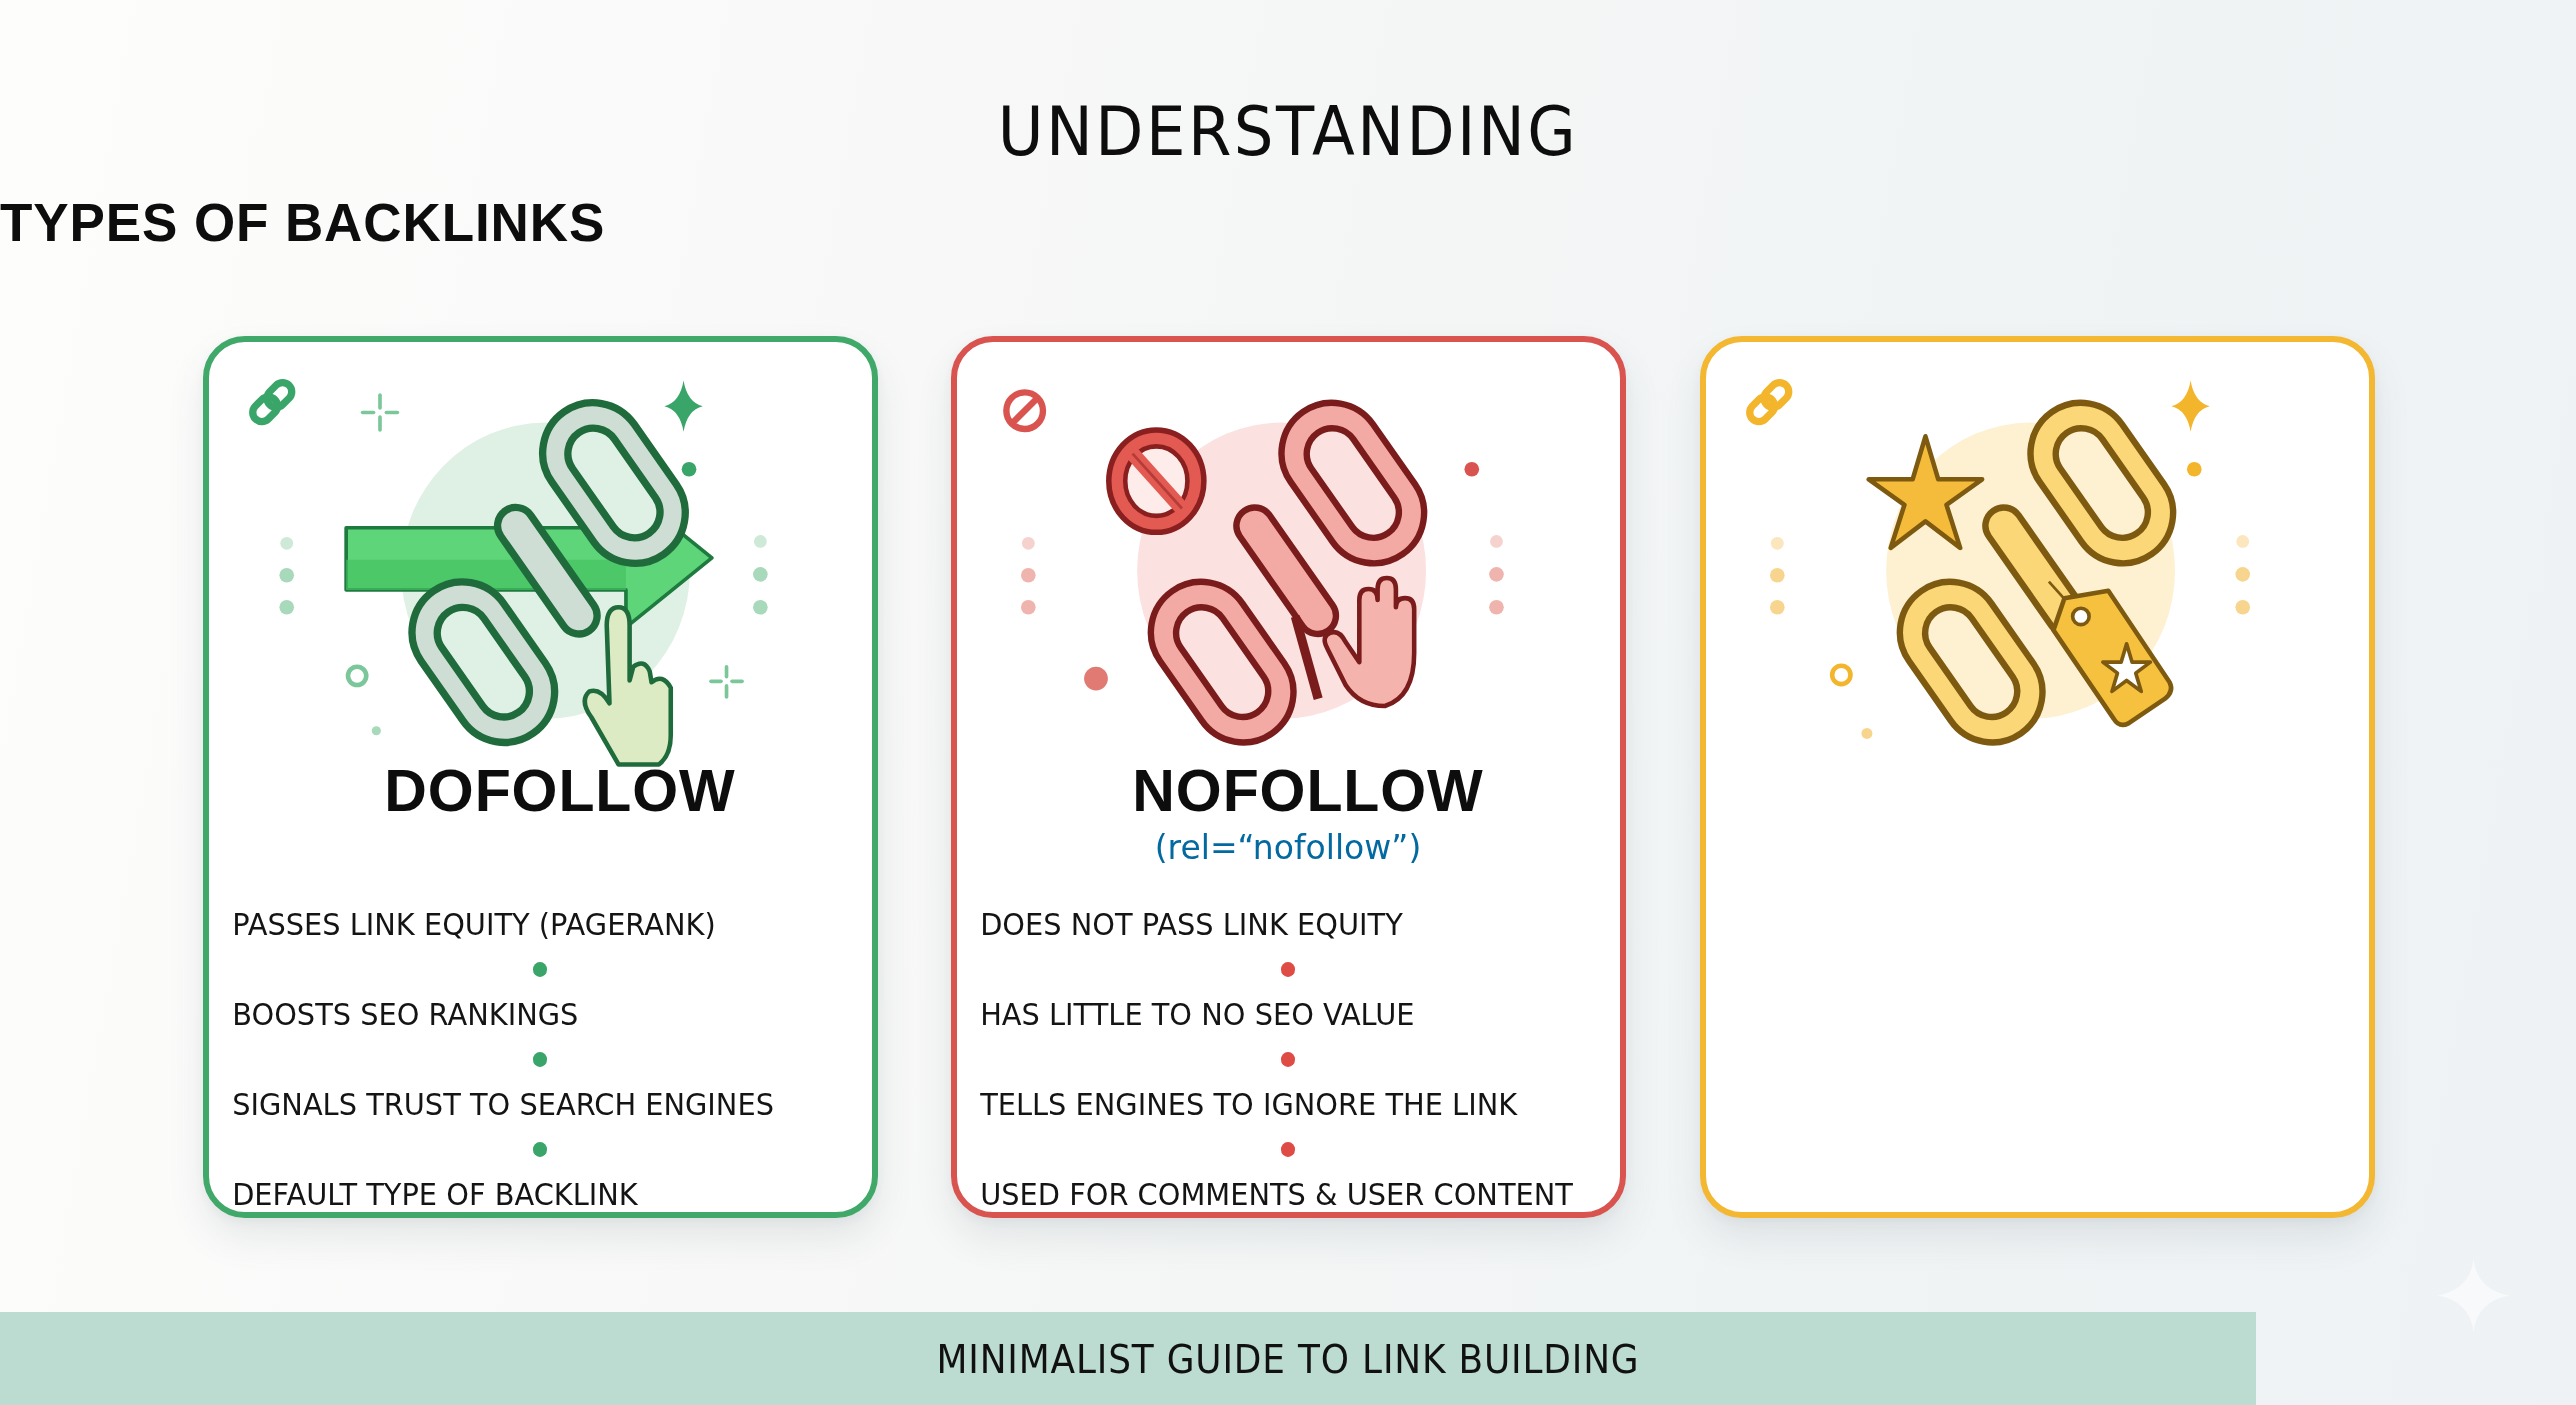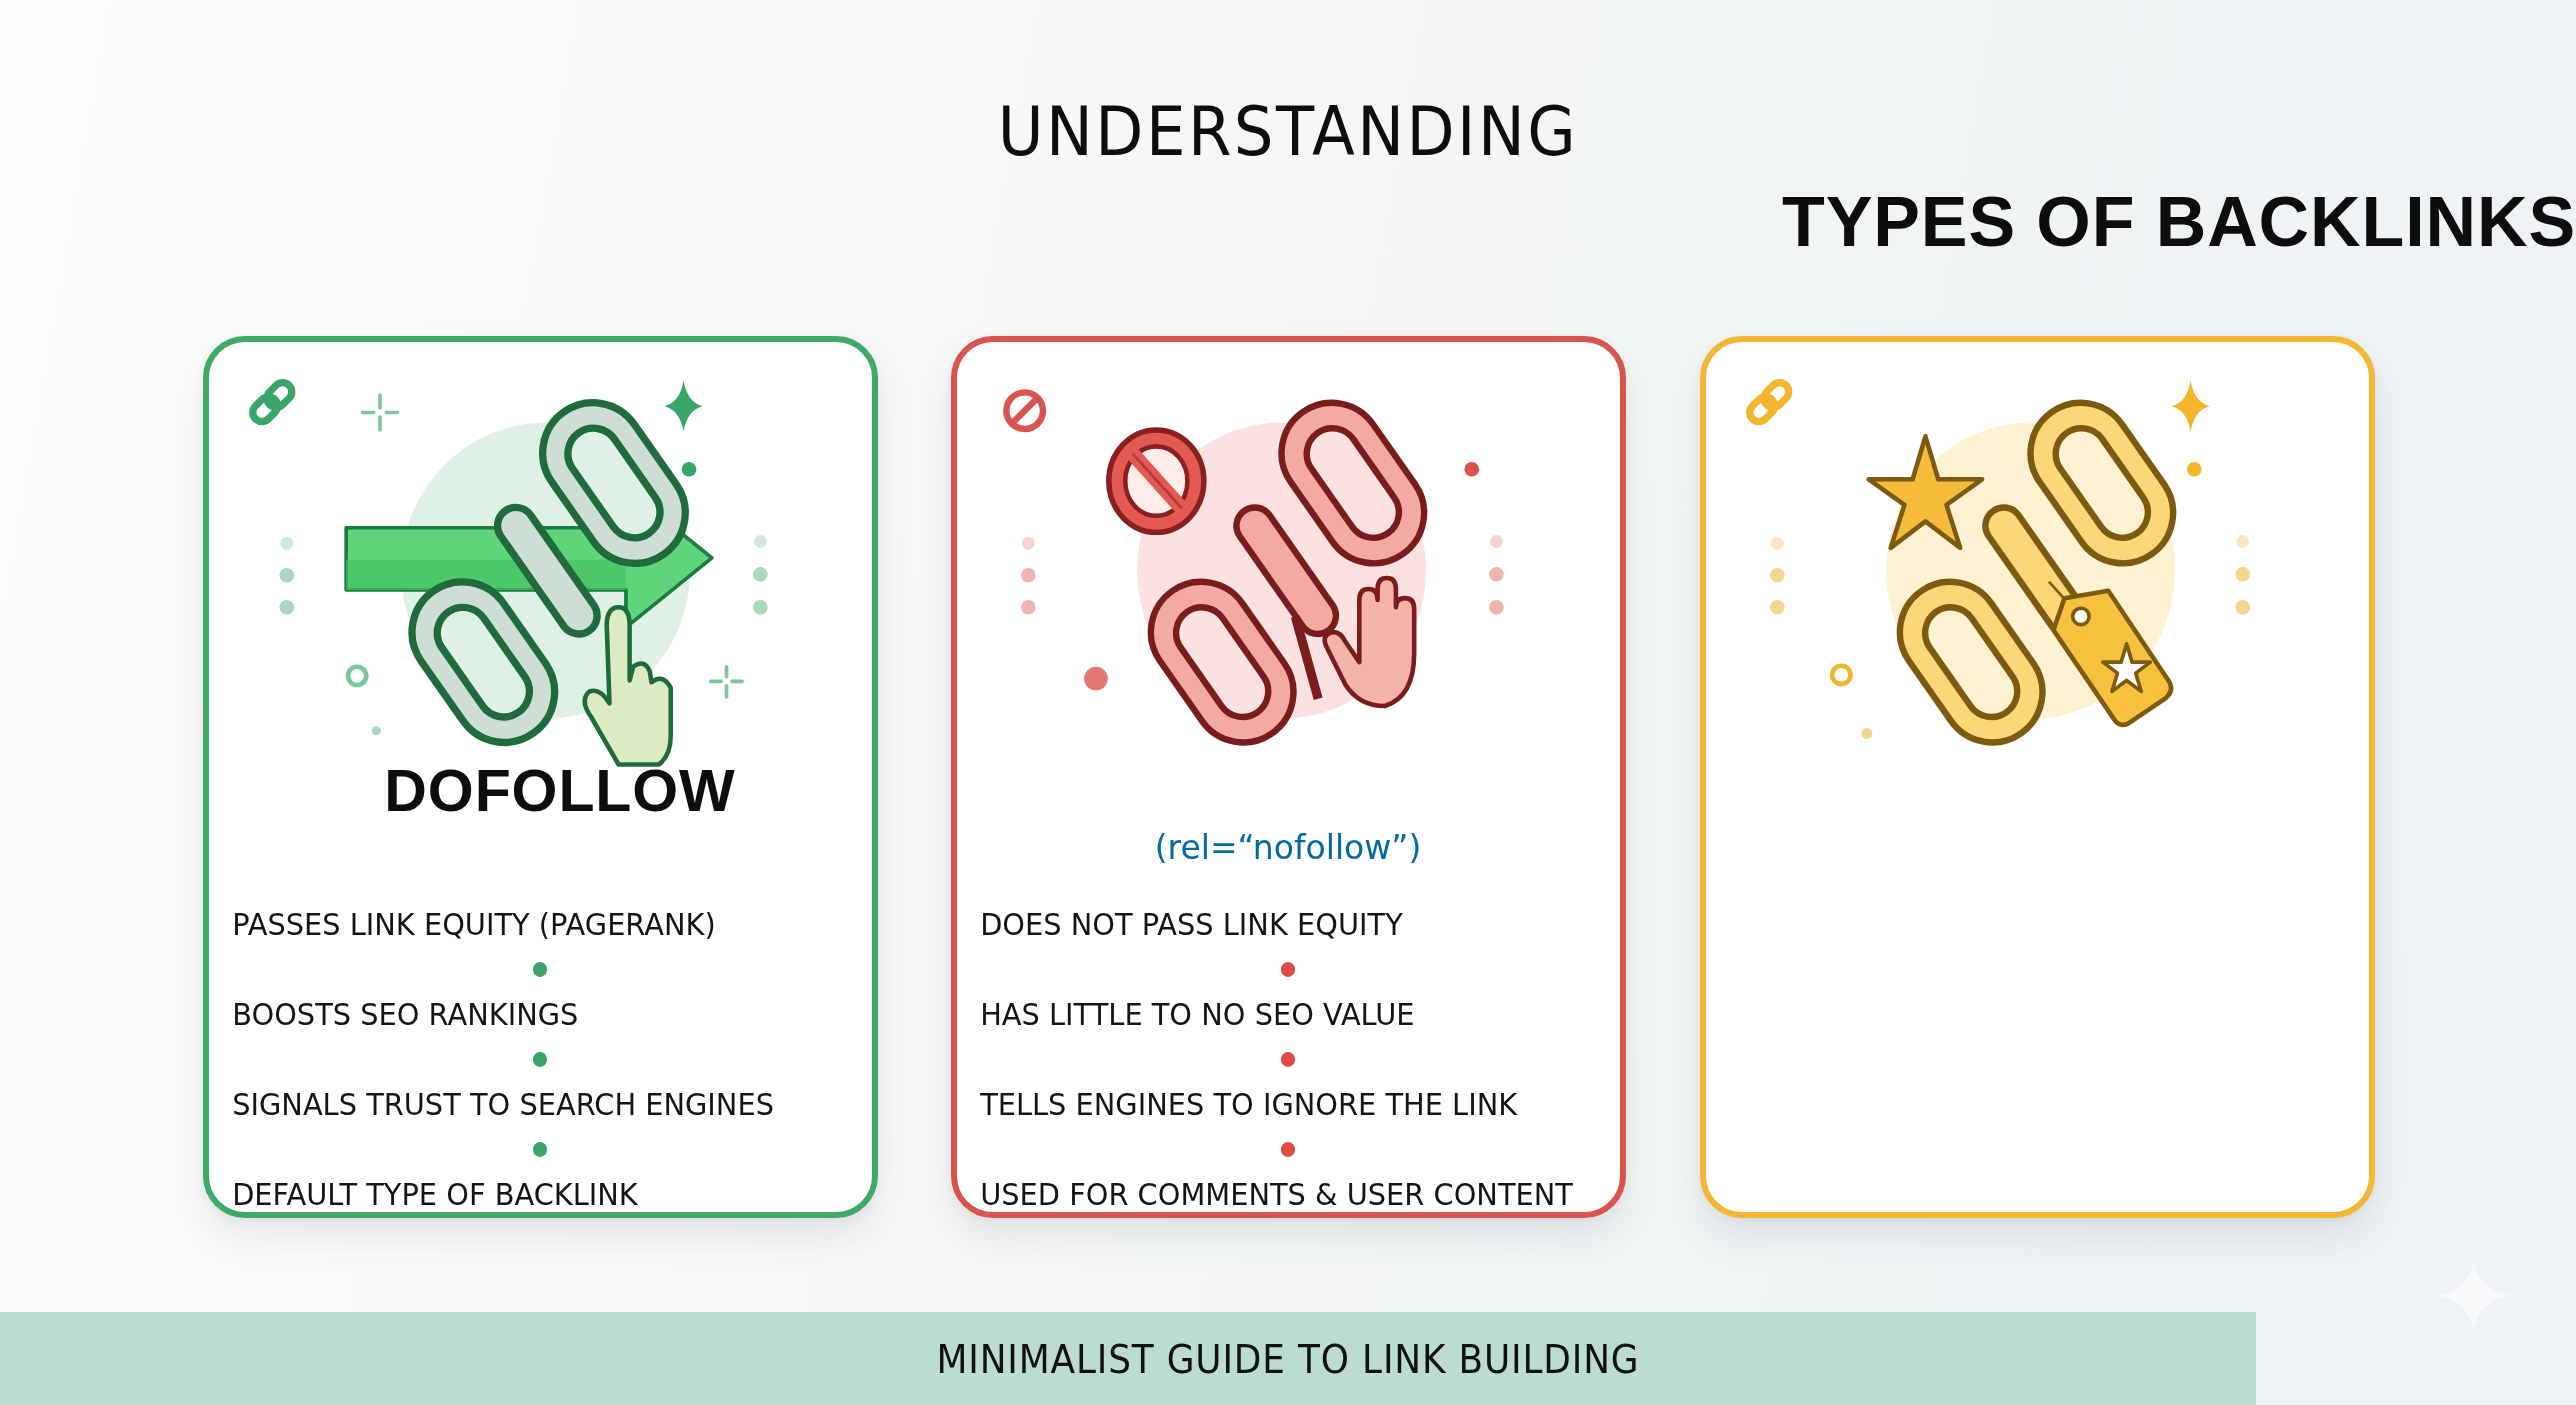--- a/index.html
+++ b/index.html
@@ -10,22 +10,22 @@
     color: #0d0d0d;
   }
   .title-top {
     position: absolute; left: 0; width: 2576px; top: 91px; text-align: center;
     font-size: 68px; font-weight: 300; letter-spacing: 2.7px; line-height: 82px;
     font-family: "DejaVu Sans", sans-serif; font-weight: normal;
     transform: scaleX(0.92); transform-origin: center;
     -webkit-text-stroke: 0;
   }
   .title-main {
-    position: absolute; left: 0; width: 2576px; top: 177px; text-align: right;
-    font-size: 70px; font-weight: 800; line-height: 91px; letter-spacing: 0.9px;
+    position: absolute; left: 0; width: 2576px; top: 177px; text-align: left;
+    font-size: 53px; font-weight: 800; line-height: 91px; letter-spacing: 0.9px;
     font-family: "Liberation Sans", sans-serif; font-weight: bold;
   }
   .card {
     position: absolute; top: 336px; width: 675px; height: 882px;
     box-sizing: border-box; border-radius: 42px; border: 6.4px solid;
     background: #ffffff;
     box-shadow: 0 20px 37px rgba(60, 80, 90, 0.10), 0 3.7px 9.1px rgba(60,80,90,0.05);
   }
   .card.green { left: 203px; border-color: #40a96a; }
   .card.red { left: 951px; border-color: #d9534f; }
@@ -190,20 +190,21 @@
         <g transform="rotate(-35 360 250)">
           <rect x="340" y="170" width="40" height="160" rx="20"></rect>
         </g>
       </g>
       <line x1="370" y1="300" x2="395" y2="390" stroke="#7a1c1c" stroke-width="10"></line>
       <g stroke="#7a1c1c" stroke-width="5" fill="#f5b3ad" stroke-linejoin="round">
         <path d="M440 320 L440 282 Q440 270 450 270 Q460 270 460 282 L460 270 Q460 258 470 258 Q480 258 480 270 L480 290 Q480 280 490 280 Q500 280 500 292 L500 340 Q500 388 468 398 Q440 398 425 375 L405 335 Q398 322 408 318 Q418 314 425 328 L440 350 Z"></path>
       </g>
     </svg>
   </div>
+  <div class="card-heading">NOFOLLOW</div>
   <div class="card-sub">(rel=“nofollow”)</div>
   <ul class="bullets">
     <li class="bullet">DOES NOT PASS LINK EQUITY</li>
     <li class="sep">
         <i></i>
       </li>
     <li class="bullet">HAS LITTLE TO NO SEO VALUE</li>
     <li class="sep">
         <i></i>
       </li>

